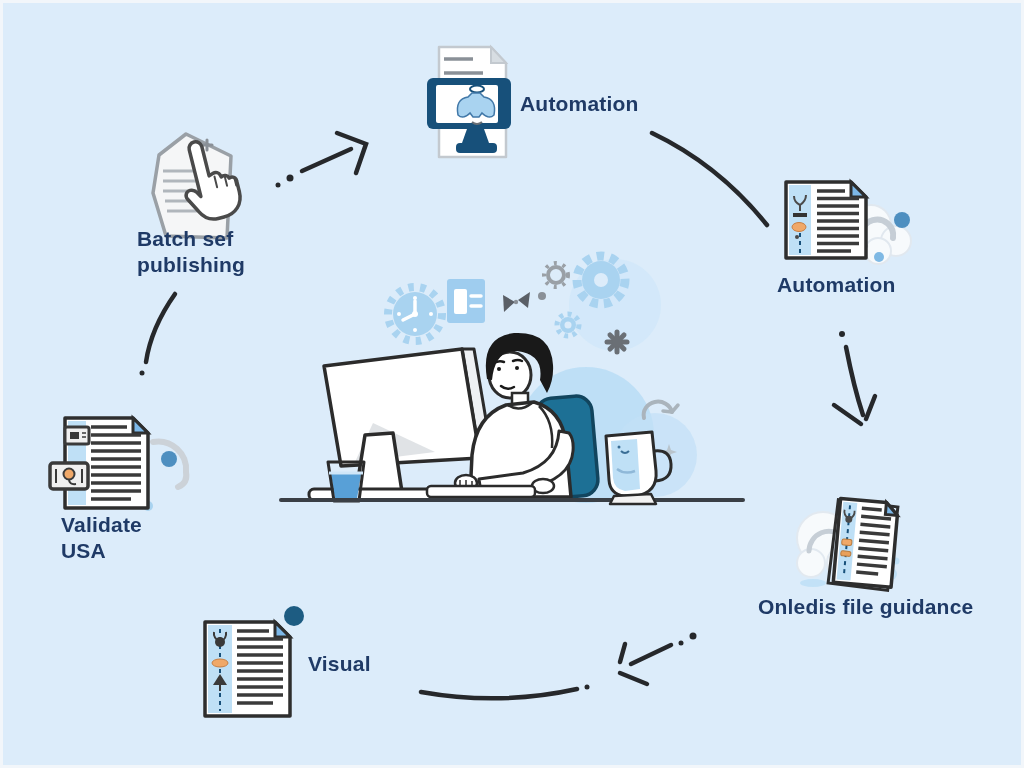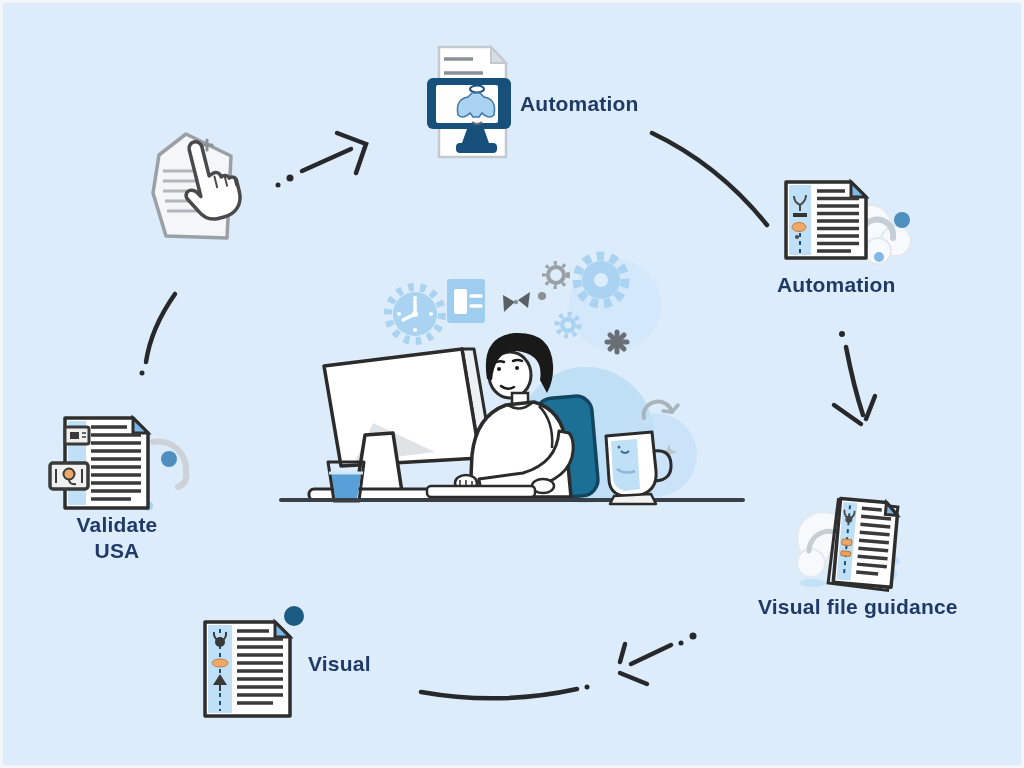--- a/index.html
+++ b/index.html
@@ -7,21 +7,21 @@
     position:relative;width:1024px;height:768px;overflow:hidden;
     background:#dcecfa;border:3px solid #f2f6fa;box-sizing:border-box;
     font-family:"Liberation Sans",sans-serif;
   }
   .layer{position:absolute;left:0;top:0;}
   .node-icon{position:absolute;}
   .node-label{
     position:absolute;font-weight:700;font-size:21px;line-height:1.22;
     color:#1f3a66;white-space:pre-line;letter-spacing:.2px;
   }
-  .center-label{text-align:center;}
+  .center-label{text-align:left;}
 </style>
 </head>
 <body>
 
 <div class="canvas">
 
   <svg class="layer" width="1024" height="768" viewBox="0 0 1024 768">
 
     <g>
       <circle cx="583" cy="432" r="68" fill="#b7dcf5" opacity="0.8"></circle>
@@ -239,21 +239,21 @@
         <line x1="76" y1="34" x2="106" y2="34"></line>
           <line x1="76" y1="42" x2="106" y2="42"></line>
         <line x1="76" y1="50" x2="106" y2="50"></line>
           <line x1="76" y1="58" x2="106" y2="58"></line>
         <line x1="76" y1="66" x2="106" y2="66"></line>
           <line x1="76" y1="74" x2="106" y2="74"></line>
         <line x1="76" y1="82" x2="98" y2="82"></line>
       </g>
     </g>
   </svg>
-  <div class="node-label" style="left:755px;top:591px">Visual file guidance</div>
+  <div class="node-label" style="left:755px;top:591px">Onledis file guidance</div>
 
   <svg class="node-icon" style="left:192px;top:596px" width="120" height="124" viewBox="0 0 120 124">
     <circle cx="99" cy="17" r="10" fill="#1d5c82"></circle>
     <path d="M 10 23 H 80 L 95 38 V 117 H 10 Z" fill="#ffffff" stroke="#2e2e2e" stroke-width="3.5" stroke-linejoin="round"></path>
     <path d="M 80 23 L 80 38 H 95 Z" fill="#7db8e8" stroke="#2e2e2e" stroke-width="3"></path>
     <rect x="13" y="26" width="24" height="88" fill="#bfe0f6"></rect>
     <line x1="25" y1="30" x2="25" y2="112" stroke="#17507a" stroke-width="2" stroke-dasharray="4 4"></line>
     <circle cx="25" cy="43" r="5" fill="#3a3a3a"></circle>
     <path d="M 25 43 Q 18 39 19 33 M 25 43 Q 32 40 31 33" stroke="#3a3a3a" stroke-width="2" fill="none"></path>
     <ellipse cx="25" cy="64" rx="8" ry="4" fill="#f0a868" stroke="#c77f44" stroke-width="1"></ellipse>
@@ -318,14 +318,16 @@
         <line x1="22" y1="58" x2="66" y2="58"></line>
       <line x1="22" y1="68" x2="64" y2="68"></line>
         <line x1="24" y1="78" x2="60" y2="78"></line>
       <line x1="26" y1="88" x2="56" y2="88"></line>
     </g>
     <g transform="translate(34,12) rotate(-14 30 45)">
       <path d="M 22 12 a 6.5 6.5 0 0 1 13 0 l 0 30 l 4.5 -1.5 a 5 5 0 0 1 6.5 3.5 l 0.5 2 a 5 5 0 0 1 7.5 3 a 4.5 4.5 0 0 1 6.5 4.5 l 0 11 c 0 13 -9 21 -21 21 l -6 0 c -8 0 -14 -5 -17.5 -12 l -7.5 -14 c -2 -4 0.5 -8 4.5 -8 c 2.5 0 4.5 1 6 3.5 l 3 5 Z" fill="#ffffff" stroke="#4a4a4a" stroke-width="3.5" stroke-linejoin="round"></path>
       <path d="M 40 44 l 0 11 M 50 46 l 0 10 M 59 50 l 0 8" stroke="#4a4a4a" stroke-width="2" fill="none" stroke-linecap="round"></path>
     </g>
   </svg>
+  <div class="node-label" style="left:134px;top:223px">Batch sef
+publishing</div>
 
 </div>
 
 </body></html>

